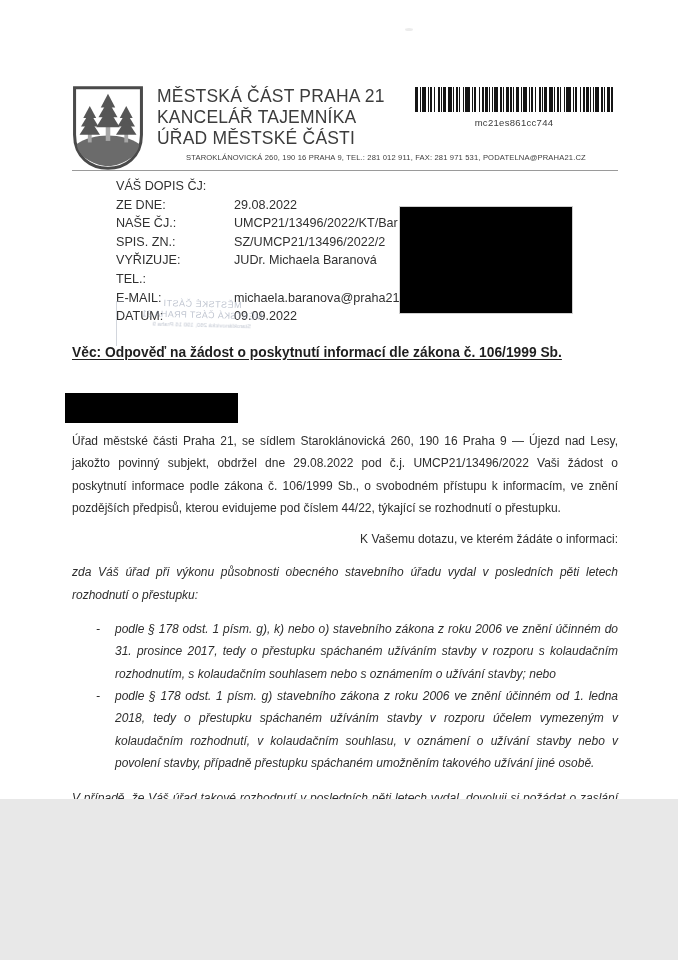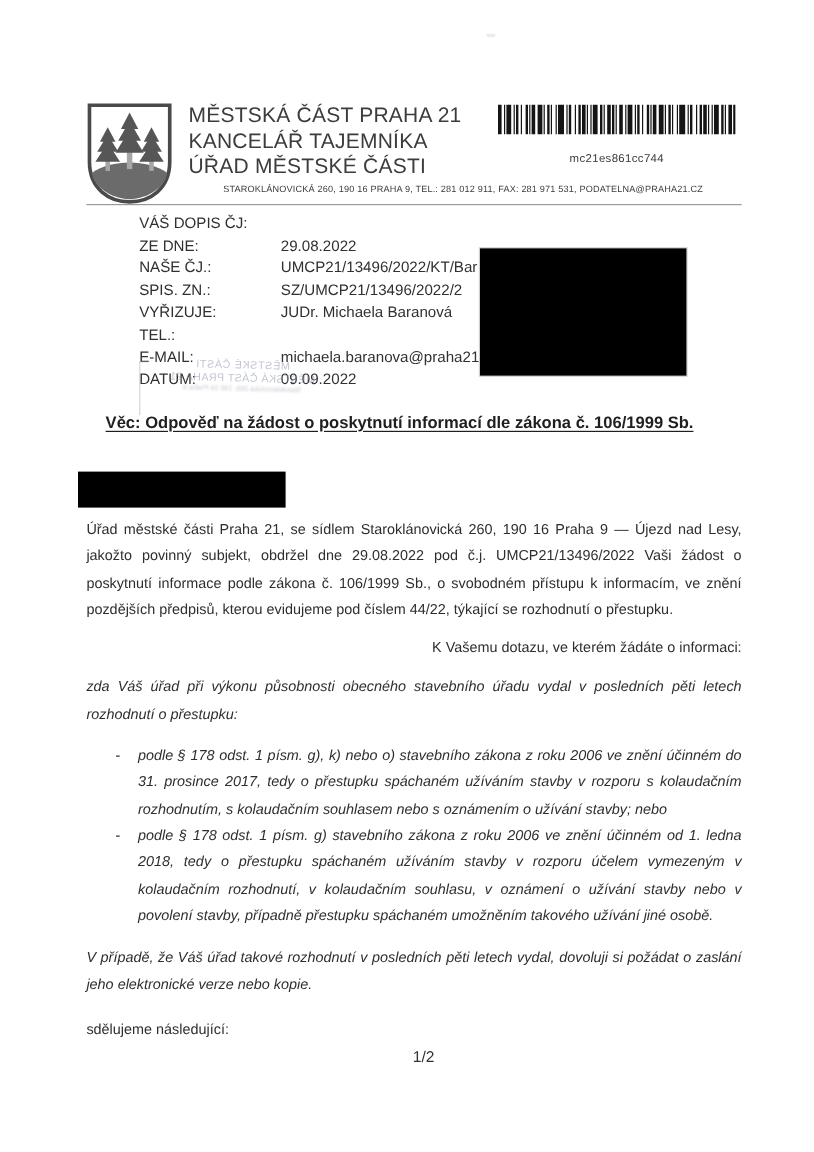--- a/index.html
+++ b/index.html
@@ -1,33 +1,33 @@
 <!DOCTYPE html>
 <html lang="cs"><head>
 <meta charset="utf-8">
 <style>
   html,body{margin:0;padding:0;background:#e8e8e8;}
   .page{
     position:relative;
-    width:678px;height:960px;
+    width:678px;height:799px;
     margin:0 auto;
     background:#ffffff;
     font-family:"Liberation Sans","DejaVu Sans",sans-serif;
     color:#2e2e2e;
     overflow:hidden;
   }
   
   .header{position:absolute;left:70px;top:84px;display:flex;align-items:flex-start;}
   .logo{width:76px;height:88px;flex:0 0 auto;}
   .org-block{margin-left:11px;padding-top:2px;}
   .org-line{font-size:17.5px;line-height:21px;font-weight:500;color:#3c3c3c;letter-spacing:.2px;white-space:nowrap;}
   .address-line{font-size:7.6px;color:#3c3c3c;margin-top:4px;letter-spacing:.15px;white-space:nowrap;padding-left:29px;}
   .barcode-wrap{position:absolute;left:415px;top:87px;width:198px;text-align:center;}
   .barcode-svg{display:block;width:198px;height:25px;}
-  .barcode-label{font-size:9.5px;color:#3a3a3a;margin-top:15px;letter-spacing:.3px;}
+  .barcode-label{font-size:9.5px;color:#3a3a3a;margin-top:5px;letter-spacing:.3px;}
   .divider{position:absolute;left:72px;top:170px;width:546px;border-top:1px solid #9a9a9a;}
   
   .metadata{position:absolute;left:72px;top:177px;font-size:12.6px;line-height:18.6px;color:#303030;}
   .meta-row{display:flex;}
   .meta-label{width:118px;flex:0 0 auto;margin-left:44px;}
   .meta-value{white-space:nowrap;}
   
   .redaction{position:absolute;background:#000;}
   .redaction-1{left:400px;top:207px;width:172px;height:106px;box-shadow:0 0 0 1px #cfcfcf;}
   .redaction-2{left:65px;top:393px;width:173px;height:30px;}
@@ -37,21 +37,21 @@
     transform:scaleX(-1) rotate(-1.5deg);
     color:#8d97ab;opacity:.55;text-align:center;
     pointer-events:none;
   }
   .stamp-l1{font-size:9px;line-height:11px;letter-spacing:.5px;}
   .stamp-l2{font-size:9px;line-height:11px;letter-spacing:.3px;}
   .stamp-l3{font-size:6px;line-height:8px;filter:blur(.7px);}
   .stamp-bracket{position:absolute;left:116px;top:301px;width:7px;height:44px;border-left:1px solid #a6aebd;border-top:1px solid #a6aebd;opacity:.5;}
   
   .subject{
-    position:absolute;left:88px;top:345px;width:546px;
+    position:absolute;left:72px;top:345px;width:546px;
     font-size:13.8px;font-weight:700;color:#1f1f1f;
     text-decoration:underline;text-underline-offset:2px;
   }
   
   .body-text{position:absolute;left:72px;top:430px;width:546px;font-size:12px;line-height:22.3px;color:#2e2e2e;}
   .body-text p{margin:0;}
   .p-justify{text-align:justify;}
   .italic{font-style:italic;}
   .p2{margin-top:9px !important;text-align:right;}
   .p3{margin-top:11px !important;}

